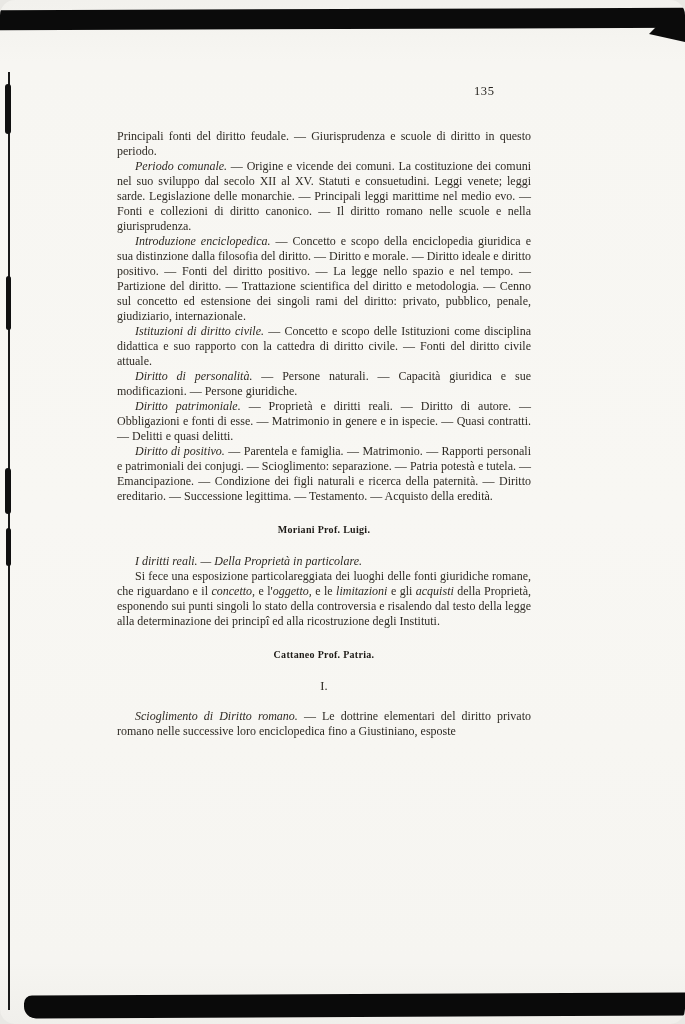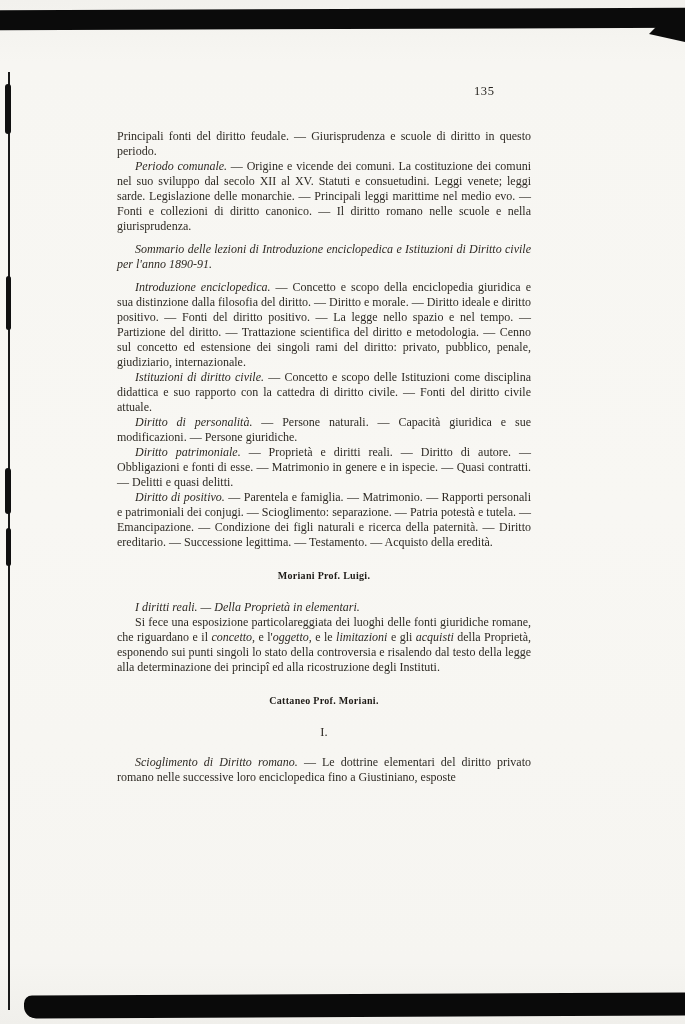--- a/index.html
+++ b/index.html
@@ -6,20 +6,21 @@
   body {
     width: 685px; height: 1024px;
     background: #e9e8e4;
     font-family: "Liberation Serif", "DejaVu Serif", serif;
   }
   .page {
     position: relative;
     width: 685px; height: 1024px;
     overflow: hidden;
     background: linear-gradient(180deg, #f2f1ed 0%, #f7f6f2 6%, #f8f7f3 50%, #f6f5f1 94%, #f0efeb 100%);
+    border-radius: 15px;
   }
 
   
   .scan-bar-top {
     position: absolute; left: -4px; top: 9px;
     width: 694px; height: 20px;
     background: #0b0b0b; transform: rotate(-0.2deg);
   }
   .scan-corner-tr {
     position: absolute; right: 0; top: 26px;
@@ -80,27 +81,26 @@
   <div class="scan-blob blob2"></div>
   <div class="scan-blob blob3"></div>
   <div class="scan-blob blob4"></div>
   <div class="scan-bar-bottom"></div>
 
   <div class="page-number">135</div>
 
   <div class="text-column">
       <p class="para"><span>Principali fonti del diritto feudale. — Giurisprudenza e scuole di diritto in questo periodo.</span></p>
       <p class="para indent"><span class="it">Periodo comunale.</span><span> — Origine e vicende dei comuni. La costituzione dei comuni nel suo sviluppo dal secolo XII al XV. Statuti e consuetudini. Leggi venete; leggi sarde. Legislazione delle monarchie. — Principali leggi marittime nel medio evo. — Fonti e collezioni di diritto canonico. — Il diritto romano nelle scuole e nella giurisprudenza.</span></p>
-      <p class="para indent summary"><span class="it">Sommario delle lezioni di Introduzione enciclopedica e Istituzioni di Diritto civile per l'anno 1890-91.</span></p>
       <p class="para indent"><span class="it">Introduzione enciclopedica.</span><span> — Concetto e scopo della enciclopedia giuridica e sua distinzione dalla filosofia del diritto. — Diritto e morale. — Diritto ideale e diritto positivo. — Fonti del diritto positivo. — La legge nello spazio e nel tempo. — Partizione del diritto. — Trattazione scientifica del diritto e metodologia. — Cenno sul concetto ed estensione dei singoli rami del diritto: privato, pubblico, penale, giudiziario, internazionale.</span></p>
       <p class="para indent"><span class="it">Istituzioni di diritto civile.</span><span> — Concetto e scopo delle Istituzioni come disciplina didattica e suo rapporto con la cattedra di diritto civile. — Fonti del diritto civile attuale.</span></p>
       <p class="para indent"><span class="it">Diritto di personalità.</span><span> — Persone naturali. — Capacità giuridica e sue modificazioni. — Persone giuridiche.</span></p>
       <p class="para indent"><span class="it">Diritto patrimoniale.</span><span> — Proprietà e diritti reali. — Diritto di autore. — Obbligazioni e fonti di esse. — Matrimonio in genere e in ispecie. — Quasi contratti. — Delitti e quasi delitti.</span></p>
       <p class="para indent"><span class="it">Diritto di positivo.</span><span> — Parentela e famiglia. — Matrimonio. — Rapporti personali e patrimoniali dei conjugi. — Scioglimento: separazione. — Patria potestà e tutela. — Emancipazione. — Condizione dei figli naturali e ricerca della paternità. — Diritto ereditario. — Successione legittima. — Testamento. — Acquisto della eredità.</span></p>
       <div class="heading">Moriani Prof. Luigi.</div>
-      <p class="para indent"><span class="it">I diritti reali. — Della Proprietà in elementari.</span></p>
+      <p class="para indent"><span class="it">I diritti reali. — Della Proprietà in particolare.</span></p>
       <p class="para indent"><span>Si fece una esposizione particolareggiata dei luoghi delle fonti giuridiche romane, che riguardano e il </span><span class="it">concetto</span><span>, e l'</span><span class="it">oggetto</span><span>, e le </span><span class="it">limitazioni</span><span> e gli </span><span class="it">acquisti</span><span> della Proprietà, esponendo sui punti singoli lo stato della controversia e risalendo dal testo della legge alla determinazione dei principî ed alla ricostruzione degli Instituti.</span></p>
-      <div class="heading">Cattaneo Prof. Moriani.</div>
+      <div class="heading">Cattaneo Prof. Patria.</div>
       <div class="numeral">I.</div>
       <p class="para indent"><span class="it">Scioglimento di Diritto romano.</span><span> — Le dottrine elementari del diritto privato romano nelle successive loro enciclopedica fino a Giustiniano, esposte</span></p>
     </div>
 
 </div>
 
 </body></html>

